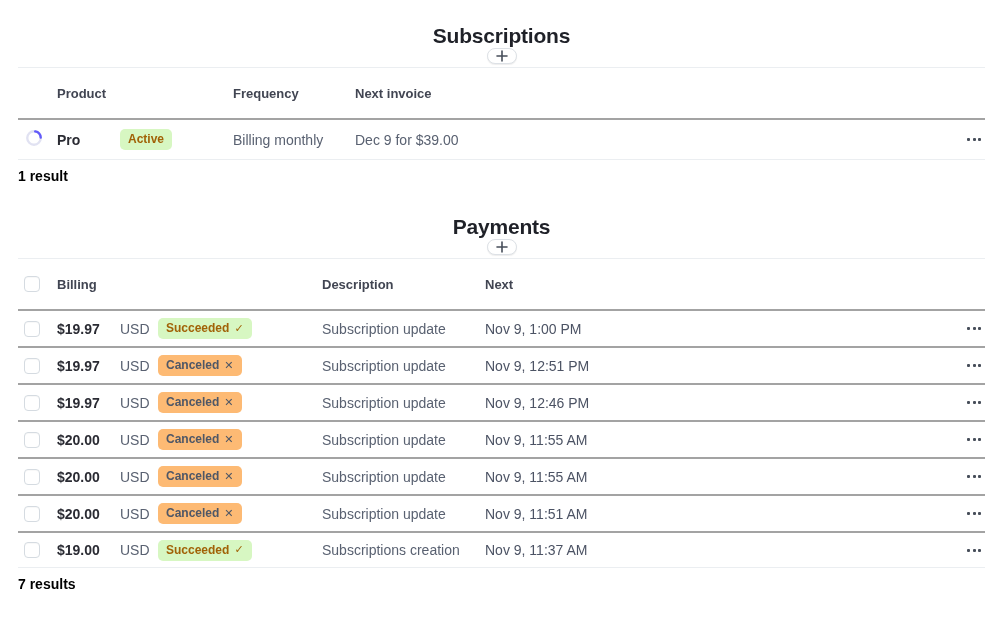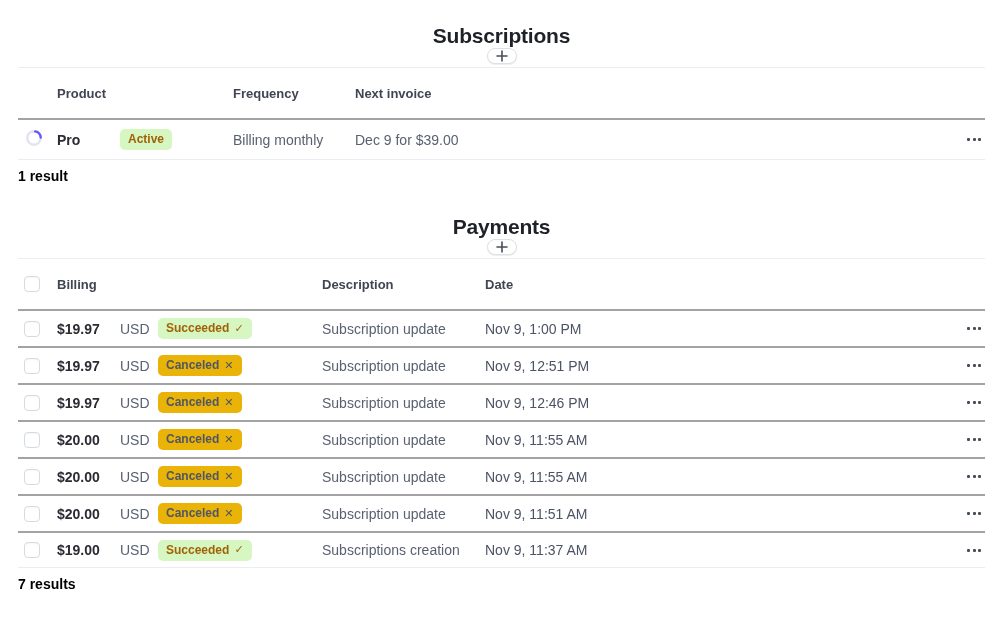--- a/index.html
+++ b/index.html
@@ -33,21 +33,21 @@
   .gray-text { font-size: 14px; color: #596171; }
   .date-text { font-size: 14px; color: #4c5364; }
 
   
   .badge {
     display: inline-flex; align-items: center; gap: 5px;
     font-size: 12px; font-weight: 600; line-height: 1;
     padding: 4px 8px 5px; border-radius: 5px; white-space: nowrap;
   }
   .badge--success { background: #d7f7c2; color: #a16207; }
-  .badge--neutral { background: #eab308; color: #4f5766; }
+  .badge--neutral { background: #fdba74; color: #4f5766; }
   .badge-icon { font-size: 11px; font-weight: 700; line-height: 1; }
   .badge-icon.icon-check::before { content: "\2713"; }
   .badge-icon.icon-x::before     { content: "\2715"; }
 
   
   .checkbox {
     width: 16px; height: 16px; margin-left: 6px; background: #fff;
     border: 1px solid #d5dbe1; border-radius: 4px; box-shadow: inset 0 1px 1px rgba(0,0,0,0.03);
     cursor: pointer;
   }
@@ -136,21 +136,21 @@
       </button>
     </div>
     <hr class="section-divider">
 
     <div class="pay-grid thead">
       <div>
         <div class="checkbox"></div>
       </div>
       <div>Billing</div>
       <div>Description</div>
-      <div>Date</div>
+      <div>Next</div>
       <div></div>
     </div>
 
     <div id="payments-rows">
   <div class="pay-grid trow">
     <div>
       <div class="checkbox"></div>
     </div>
     <div class="cell-flex">
       <span class="name-col">$19.97</span>

